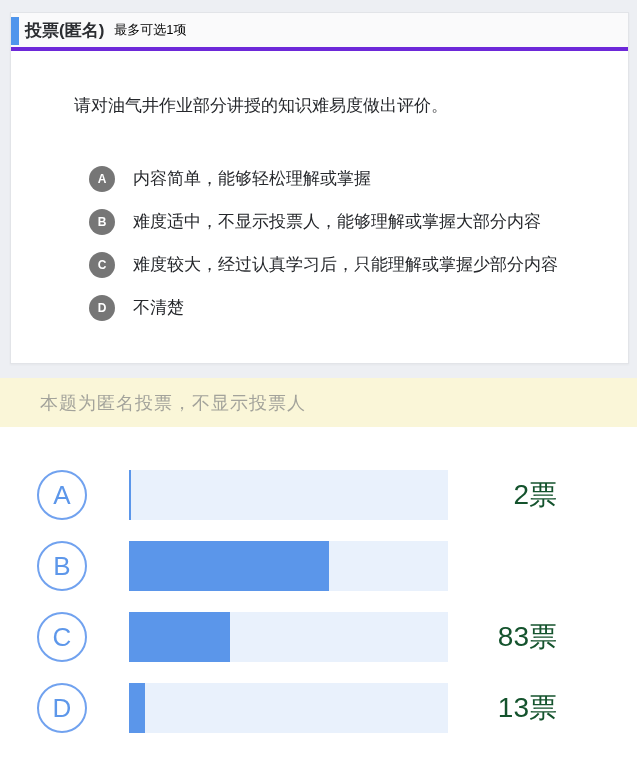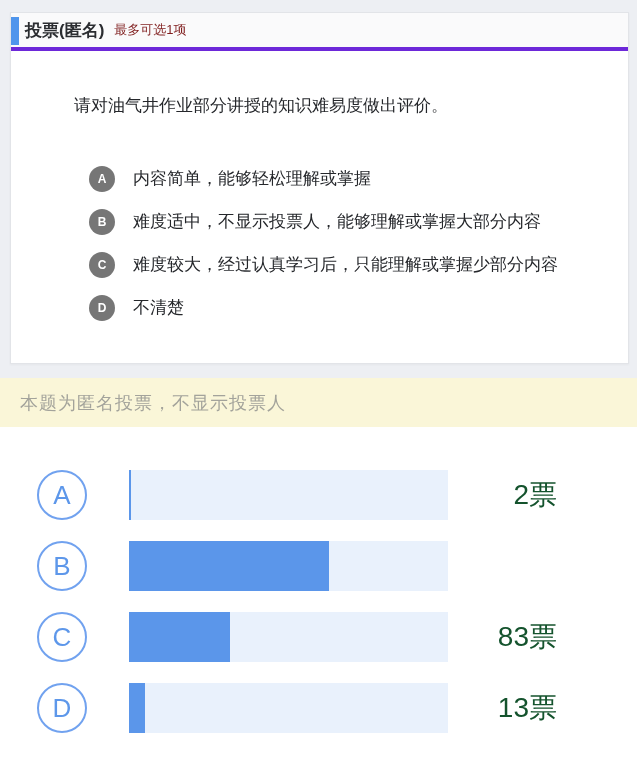--- a/index.html
+++ b/index.html
@@ -31,21 +31,21 @@
     position: absolute; left: 0; top: 4px;
     width: 8px; height: 28px;
     background: #4f95ec;
   }
   .card-title {
     margin: 0 0 0 14px;
     font-size: 17px; font-weight: bold; color: #2b2d31;
   }
   .card-sub {
     margin-left: 10px;
-    font-size: 13px; color: #7f1d1d;
+    font-size: 13px; color: #000000;
   }
   .card-body { padding: 43px 9px 0 0; }
   .question {
     margin: 0 30px 40px 63px;
     font-size: 17px; color: #25272b;
     line-height: 23px;
   }
   .options { list-style: none; margin: 0; padding: 0; }
   .option {
     height: 43px;
@@ -68,21 +68,21 @@
     font-family: Liberation Mono, monospace;
   }
 
   
   .notice {
     position: absolute; left: 0; top: 378px;
     width: 637px; height: 49px;
     box-sizing: border-box;
     background: #faf6d8;
     display: flex; align-items: center;
-    padding-left: 20px;
+    padding-left: 40px;
   }
   .notice-text { font-size: 18px; color: #a3a39b; letter-spacing: 1px; }
 
   
   .results {
     position: absolute; left: 0; top: 427px;
     width: 637px; height: 349px;
     background: #ffffff;
   }
   .result-row { position: absolute; left: 0; width: 637px; height: 50px; }

